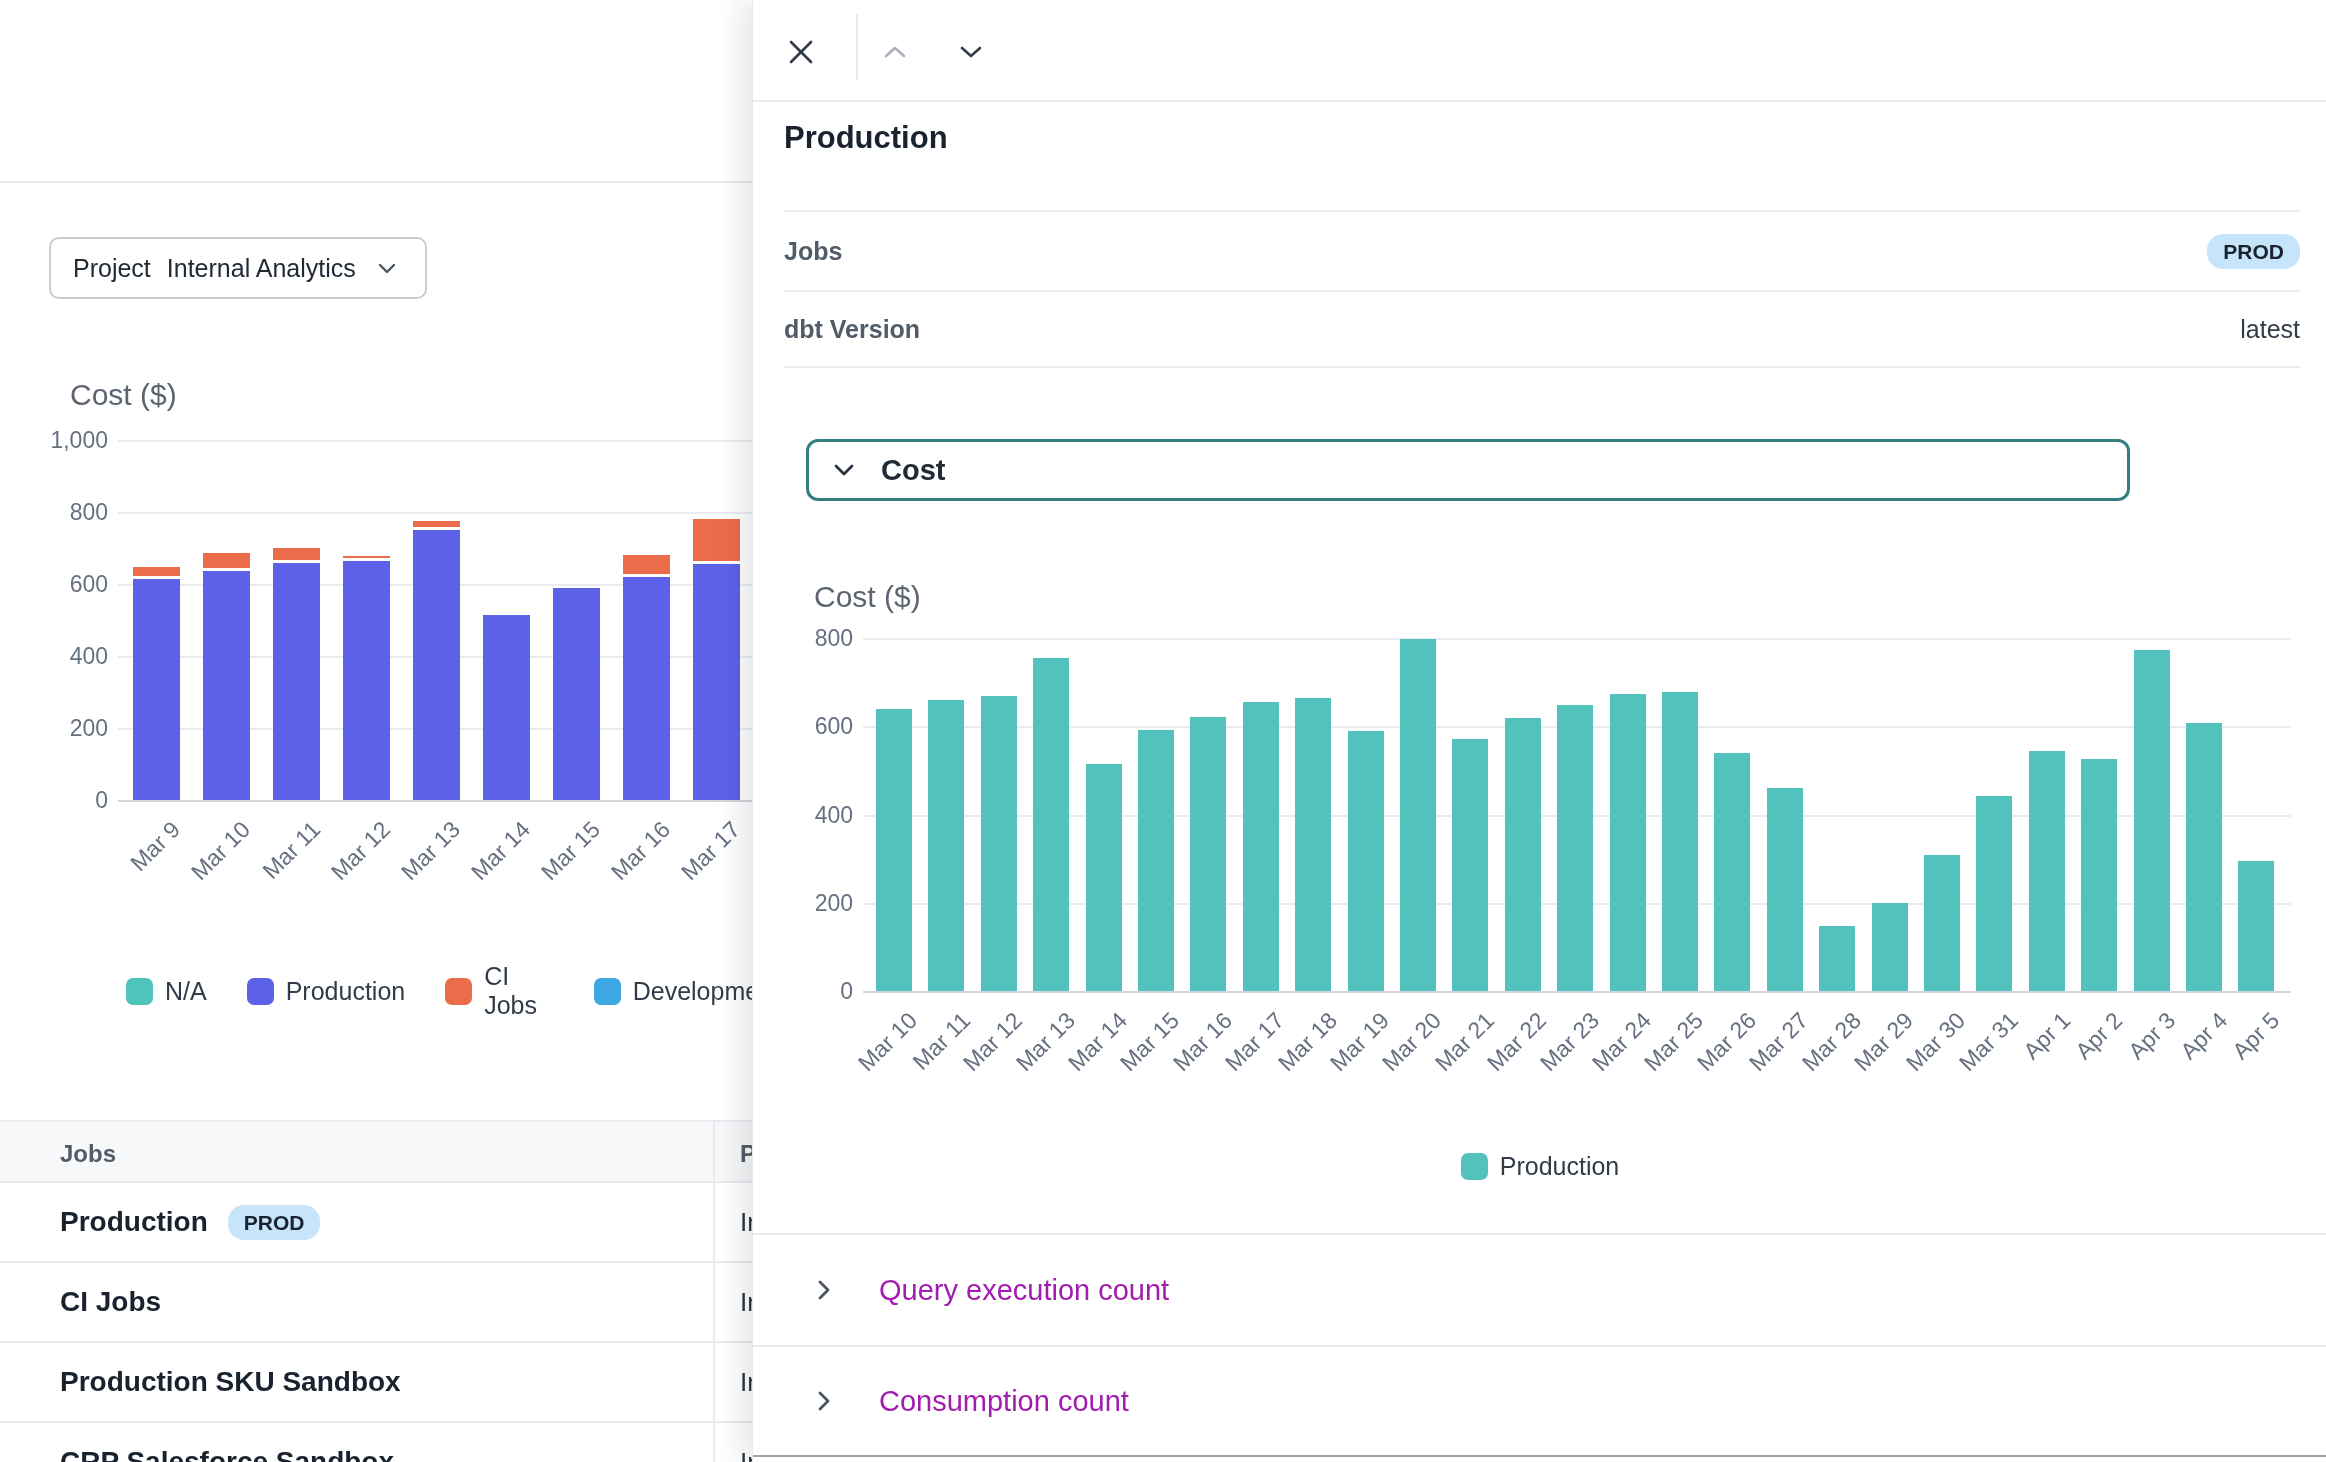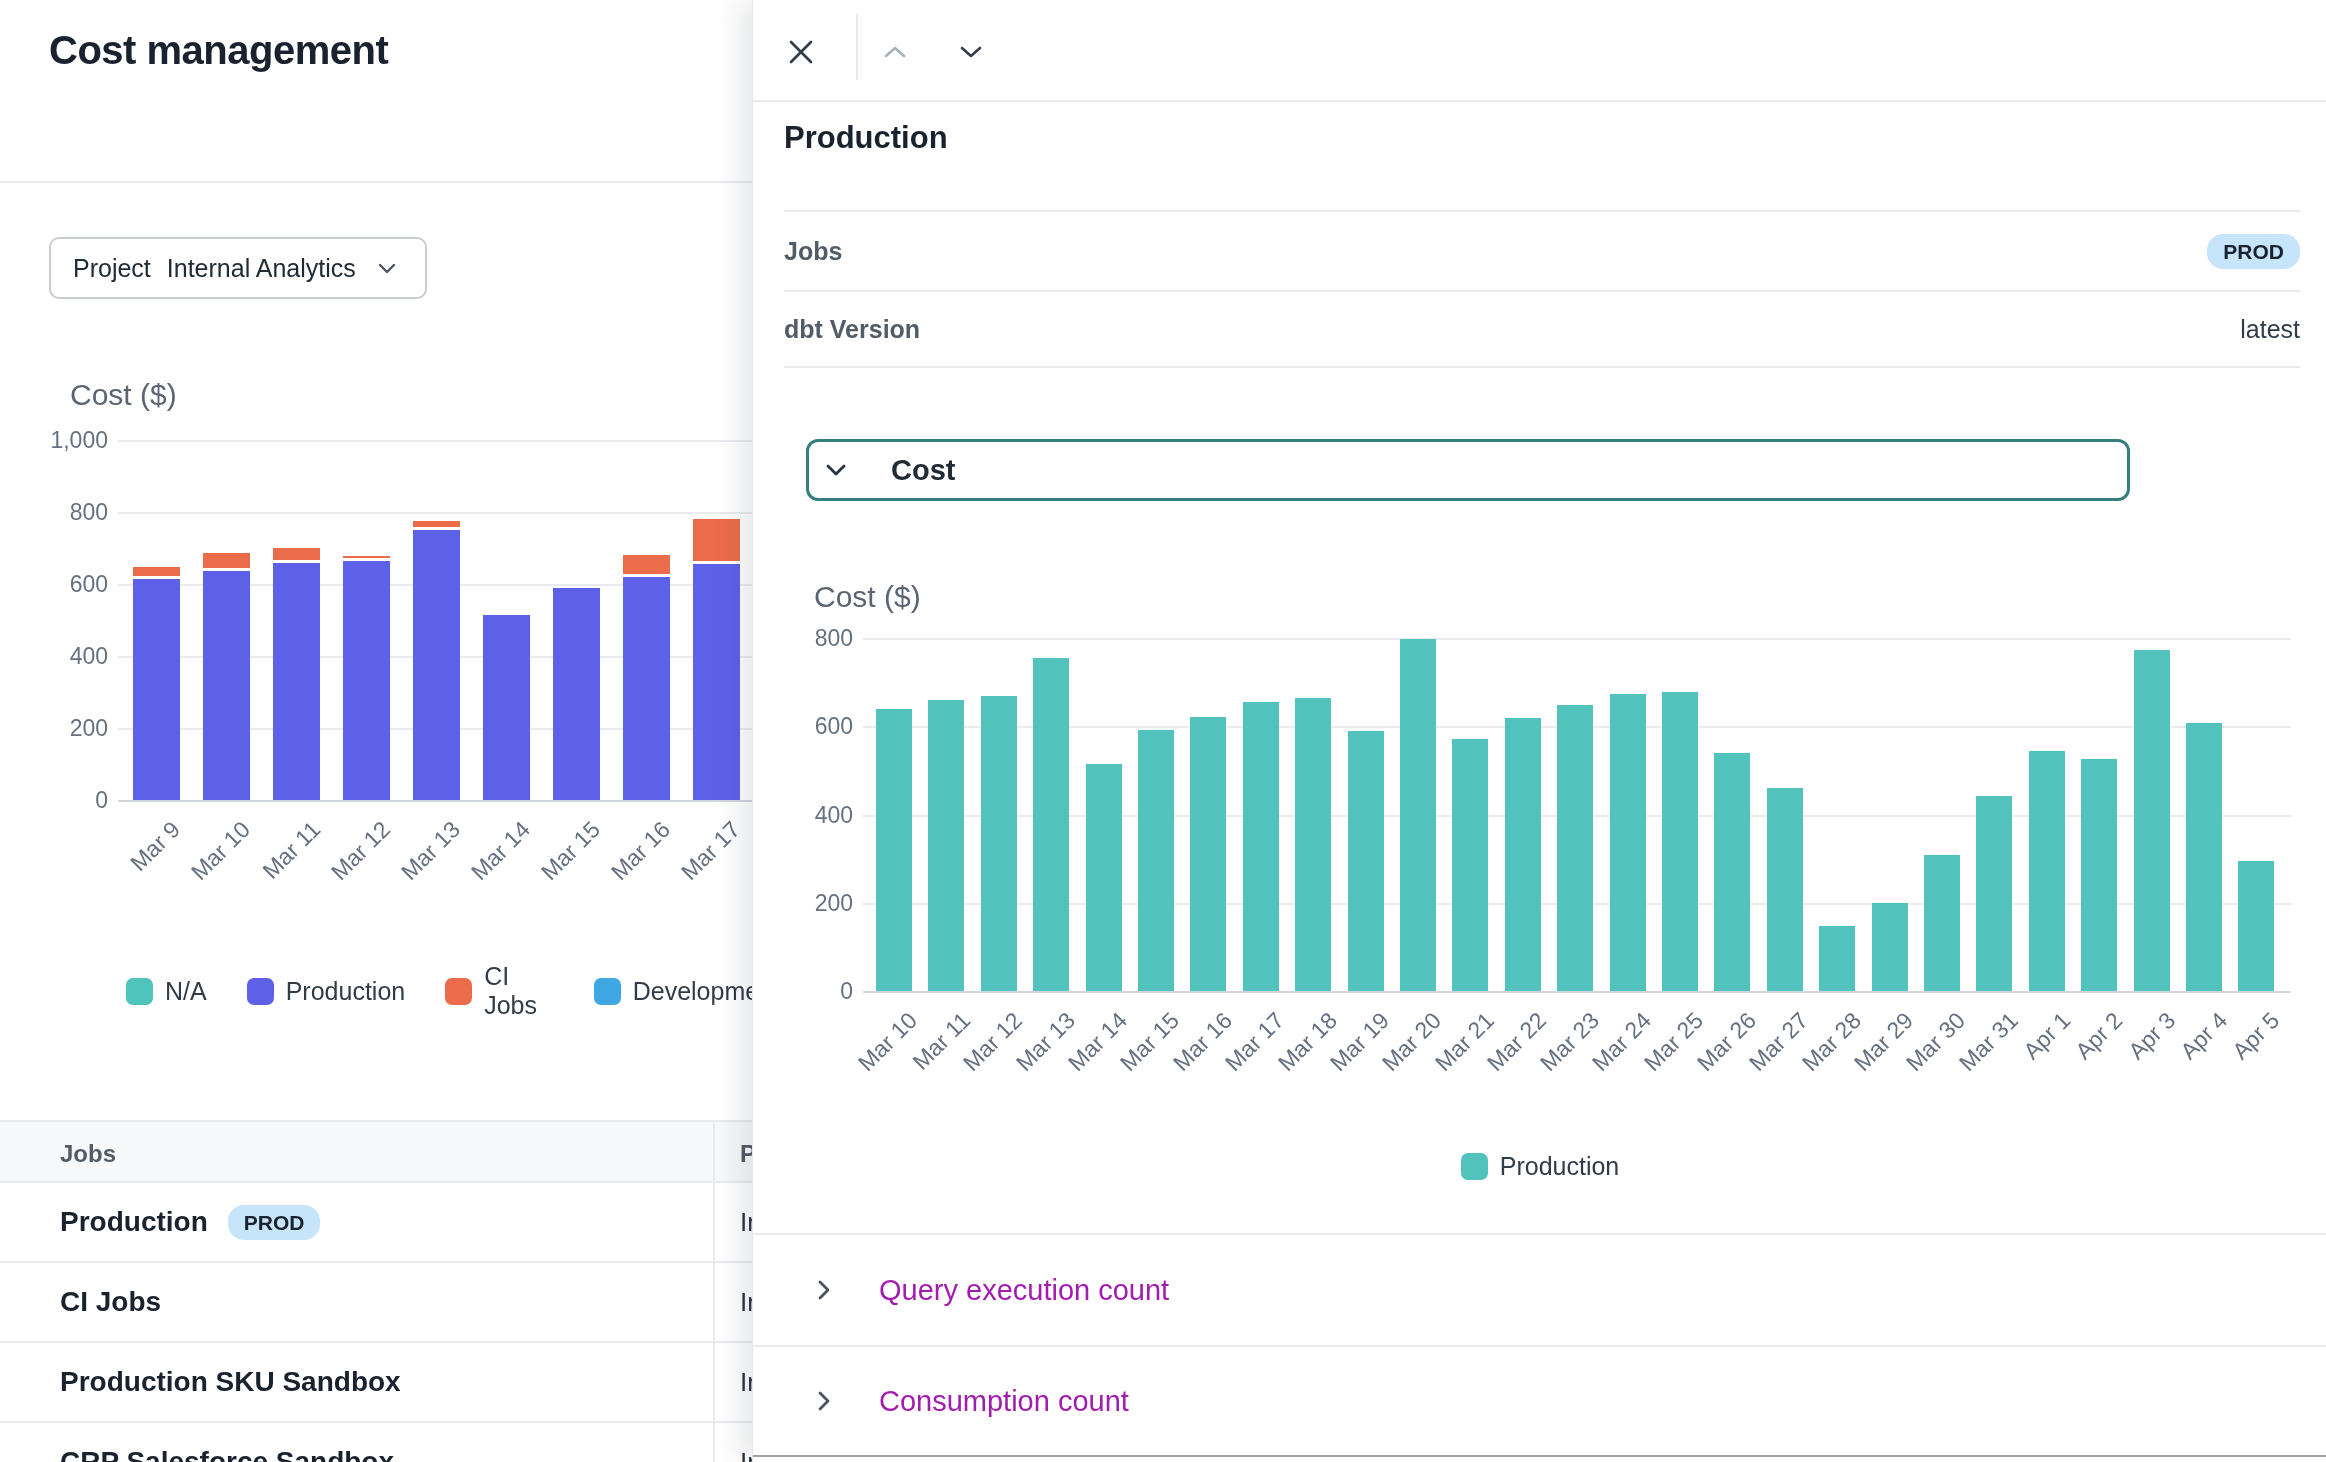--- a/index.html
+++ b/index.html
@@ -74,42 +74,41 @@
   #drawer-title { left:31px; top:120px; font-size:31px; font-weight:700; color:#19222e; }
   #title-divider { left:31px; top:210px; right:26px; height:2px; background:#e9ebee; }
   .field-row { position:absolute; left:31px; right:26px; height:80px; display:flex; align-items:center;
                justify-content:space-between; border-bottom:2px solid #e9ebee; }
   #field-type { top:212px; }
   #field-dbt  { top:292px; height:76px; }
   .field-label { font-size:25px; font-weight:700; color:#525b68; }
   .field-value { font-size:25px; color:#323c48; }
 
   #cost-box { position:absolute; left:53px; top:439px; width:1324px; height:62px; border:3px solid #35807e;
-              border-radius:12px; display:flex; align-items:center; padding:0 16px; gap:44px; cursor:pointer;
+              border-radius:12px; display:flex; align-items:center; padding:0 24px; gap:26px; cursor:pointer;
               background:#fff; }
   #cost-box .label { font-size:29px; font-weight:700; color:#212b36; }
 
   #chart2 { left:0; top:570px; width:1574px; height:560px; }
   #chart2 .chart-title { left:61px; top:10px; }
   #legend2 { left:0; right:0; top:582px; justify-content:center; }
 
   .collapse-row { position:absolute; left:0; width:100%; height:112px; border-top:2px solid #e9ebee;
                   display:flex; align-items:center; cursor:pointer; }
   .collapse-row .chev { position:absolute; left:64px; display:flex; }
   .collapse-row .label { position:absolute; left:126px; font-size:29px; color:#a21caf; }
   #section-query { top:1233px; }
   #section-consumption { top:1345px; border-bottom:2px solid #a3a3a3; }
 
   svg { display:block; }
 </style>
 </head>
 <body>
 
 <div id="left-panel">
-  <div id="page-title" class="abs">Cost management</div>
 
   <div id="tabs-divider" class="abs"></div>
 
   <div id="project-dropdown" class="abs">
     <span>Project</span>
     <span>Internal Analytics</span>
     <span class="chev">
       <svg width="18" height="12" viewBox="0 0 18 12">
           <polyline points="2,3 9,10 16,3" fill="none" stroke="#4a5360" stroke-width="2.4" stroke-linecap="round" stroke-linejoin="round"></polyline>
         </svg>

